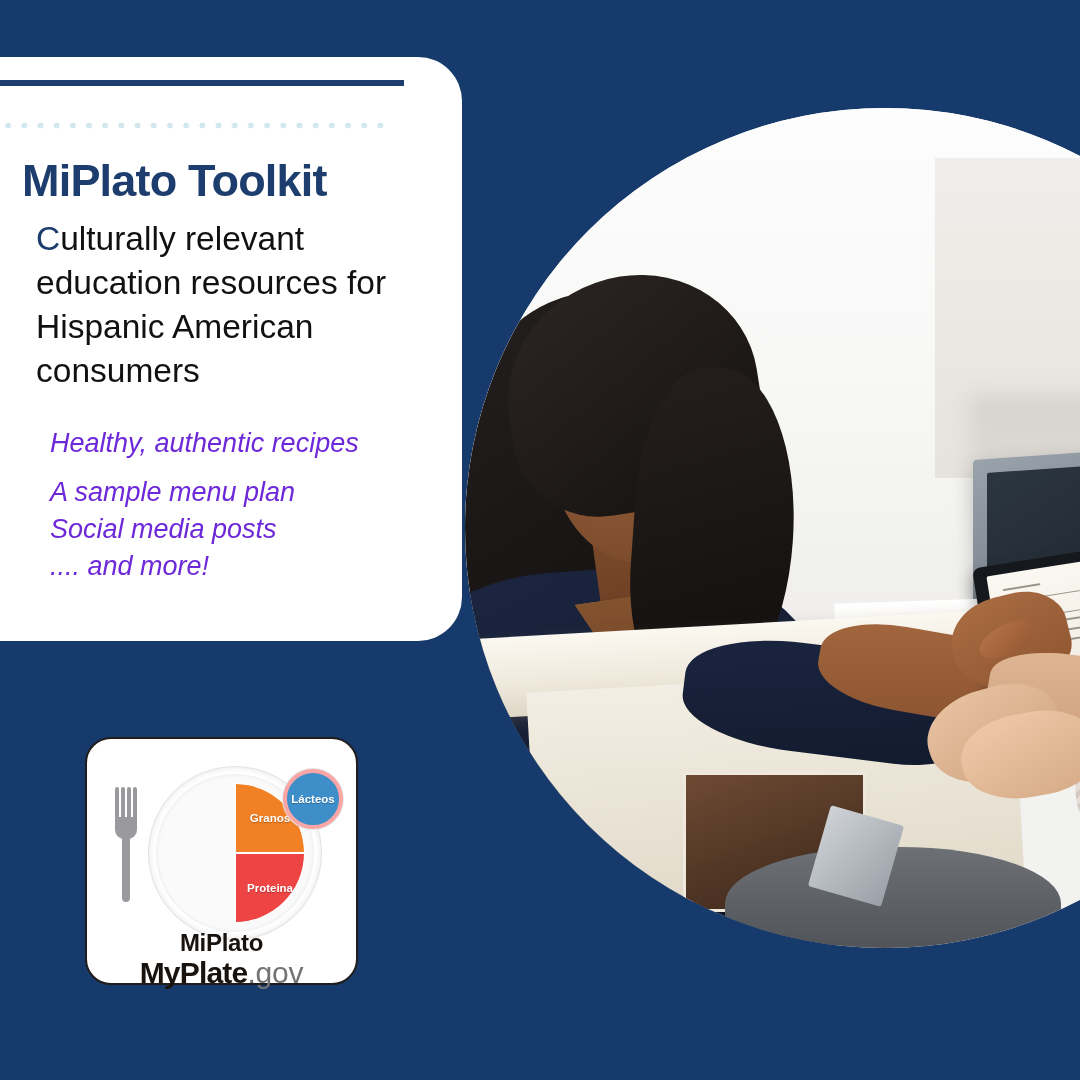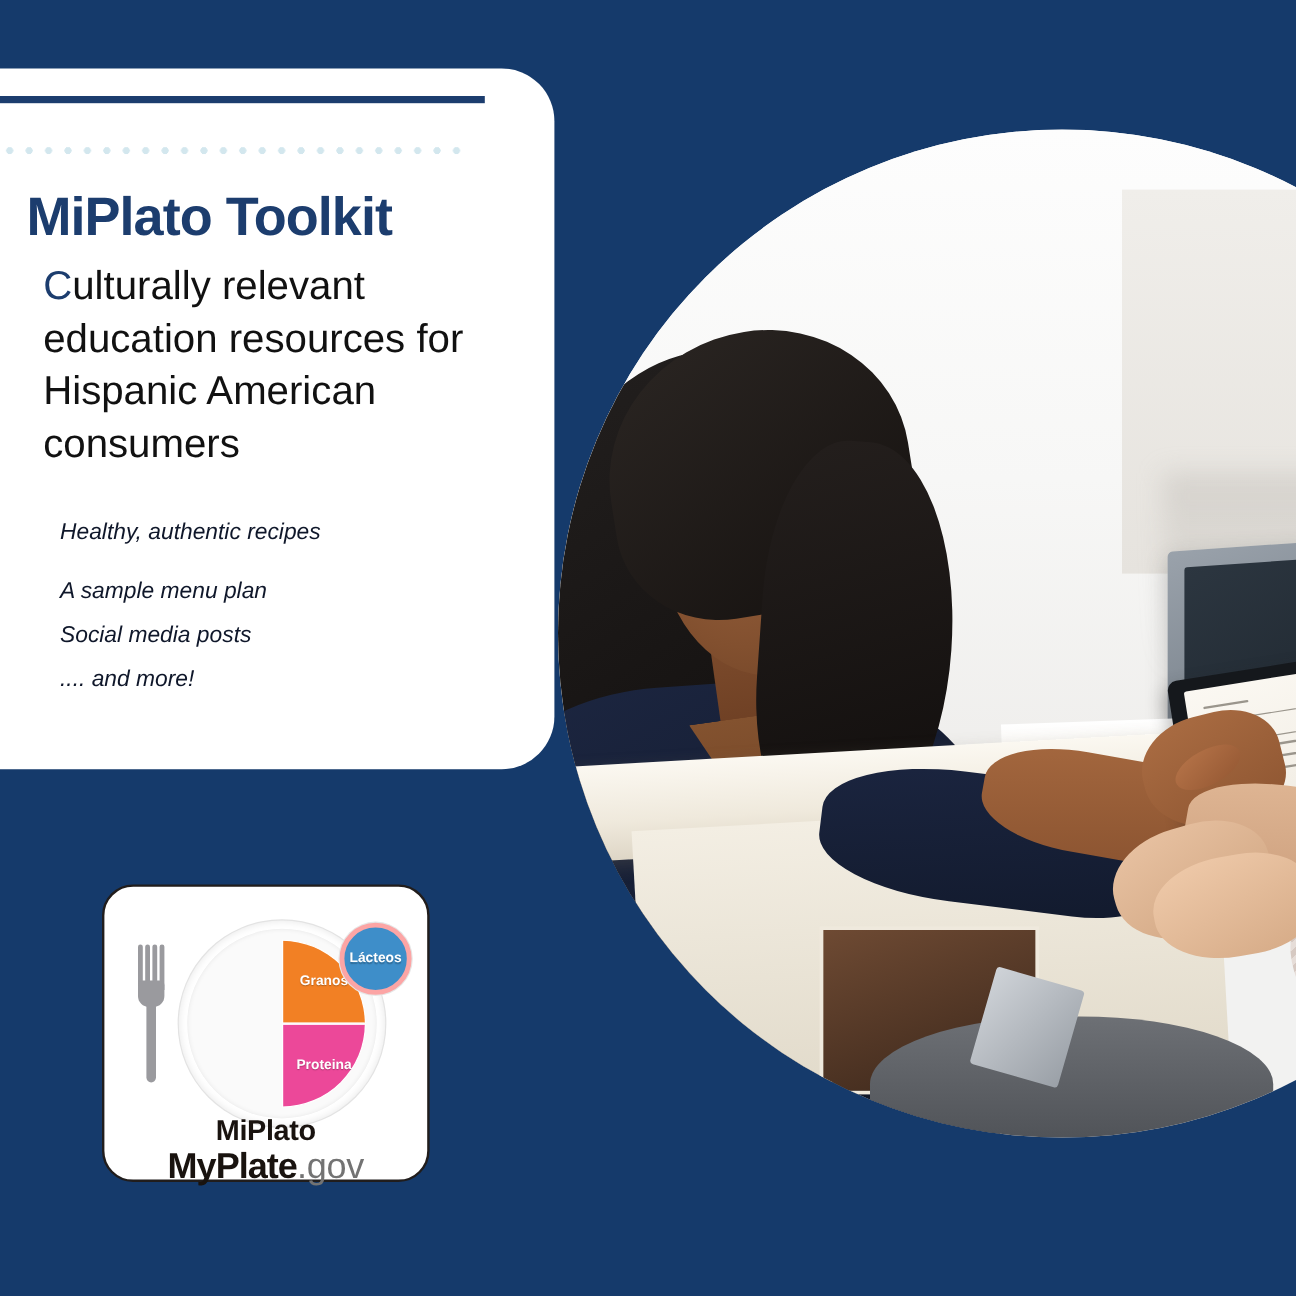--- a/index.html
+++ b/index.html
@@ -291,22 +291,22 @@
     color: #1c3d6e; white-space: nowrap;
   }
   .subtitle {
     position: absolute; left: 36px; top: 160px; width: 415px;
     font-size: 33.5px; font-weight: 400; line-height: 44px;
     color: #111111;
   }
   .subtitle .cap { color: #1c3d6e; }
   .bullets {
     position: absolute; left: 50px; top: 370px; width: 400px;
-    font-style: italic; color: #0f172a;
-    font-size: 19px; line-height: 33px;
+    font-style: italic; color: #6d28d9;
+    font-size: 27px; line-height: 33px;
   }
   .bullets .b { margin-bottom: 16px; white-space: nowrap; }
   .bullets .b:nth-child(2) { margin-bottom: 4px; }
   .bullets .b:nth-child(3) { margin-bottom: 4px; }
   .bullets .b:last-child { margin-bottom: 0; }
 
   
   .logo-card {
     position: absolute; left: 85px; top: 737px;
     width: 273px; height: 248px;
@@ -354,21 +354,21 @@
   .q-grain {
     left: 86px; top: 16px; width: 70px; height: 70px;
     background: #f28024; border-radius: 0 100% 0 0;
   }
   .q-veg {
     left: 16px; top: 86px; width: 70px; height: 70px;
     background: #7cbd42; border-radius: 0 0 0 100%;
   }
   .q-prot {
     left: 86px; top: 86px; width: 70px; height: 70px;
-    background: #ec4899; border-radius: 0 0 100% 0;
+    background: #ef4444; border-radius: 0 0 100% 0;
   }
   .dairy {
     position: absolute; left: 196px; top: 30px; width: 60px; height: 60px;
     border-radius: 50%; background: #3e8ec9;
     border: 4px solid #fca5a5;
     box-sizing: border-box;
     display: flex; align-items: center; justify-content: center;
     color: #fff; font-size: 11.5px; font-weight: 700;
     box-shadow: 0 0 0 1px #e6e6e6;
     text-shadow: 0 1px 1px rgba(0,0,0,.25);

